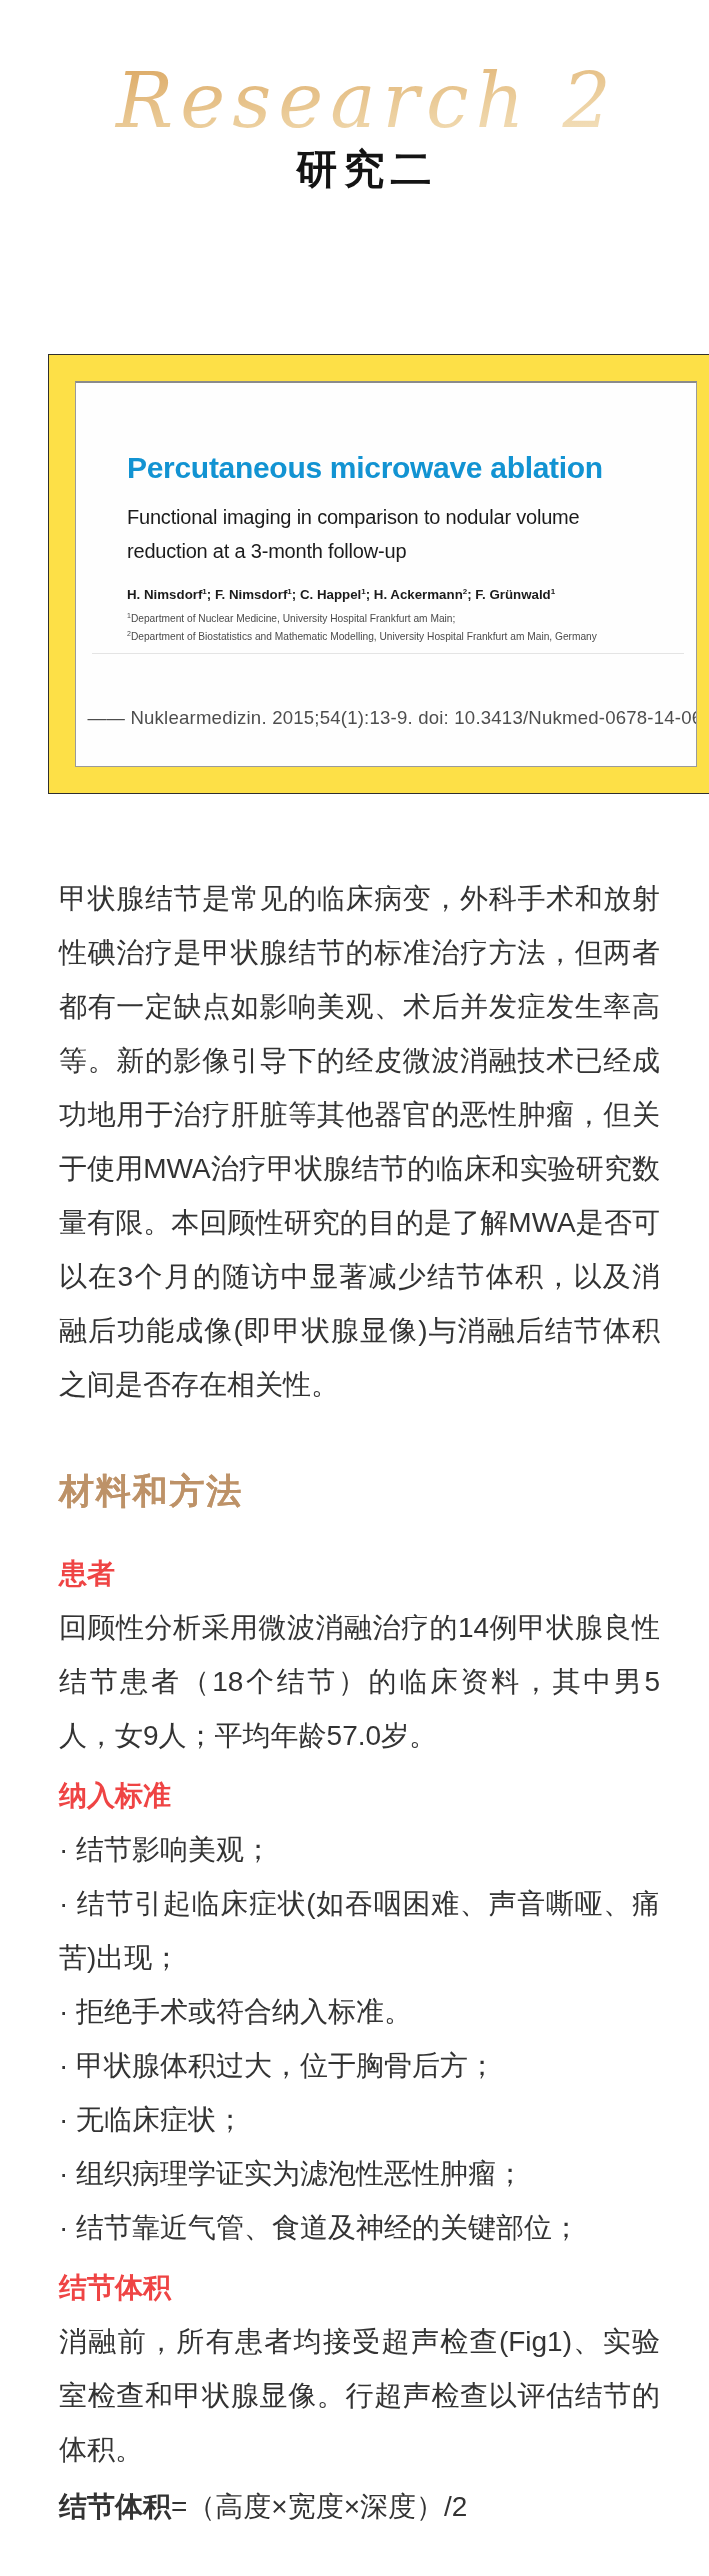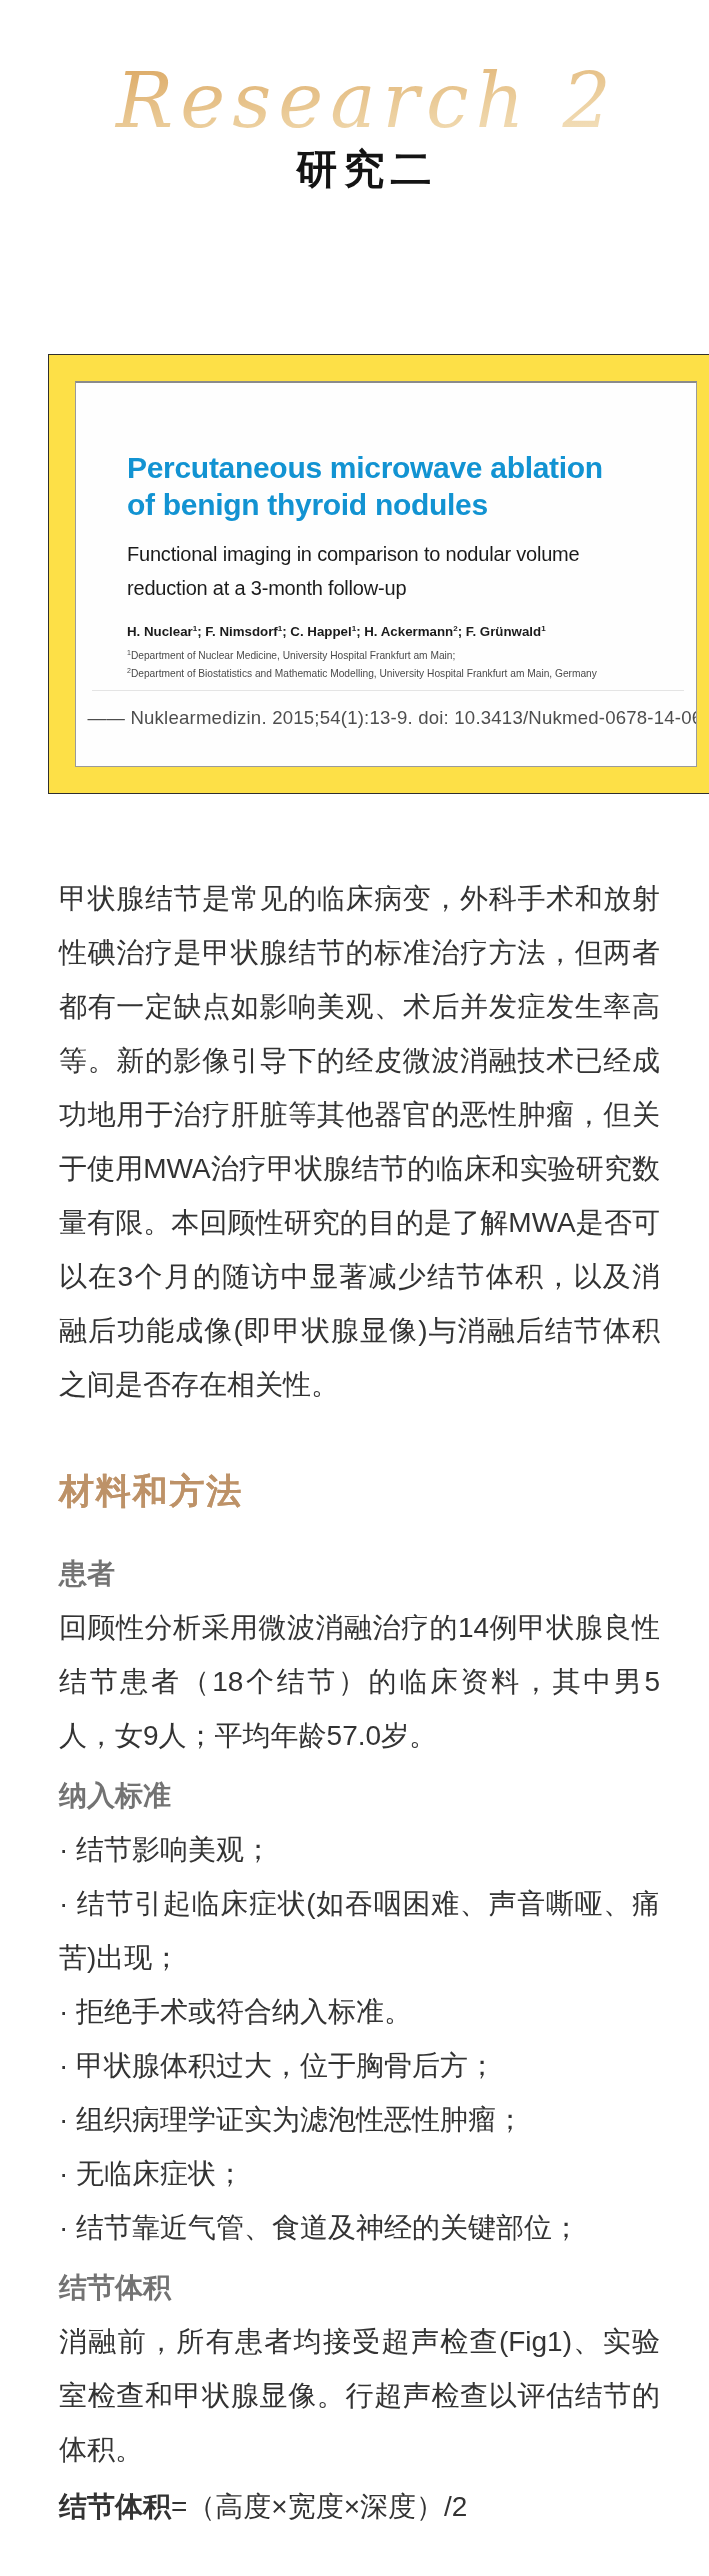--- a/index.html
+++ b/index.html
@@ -90,21 +90,21 @@
     font-size:28px;line-height:54px;color:#333333;
     text-align:justify;text-justify:inter-ideograph;
   }
   .intro{margin-top:78px;}
   .section-title{
     margin:57px 0 0 59px;
     font-family:"DejaVu Serif",serif;
     font-size:35px;line-height:43px;font-weight:700;
     letter-spacing:1.8px;color:#bd9268;
   }
-  .m-heading{font-weight:700;color:#737373;}
+  .m-heading{font-weight:700;color:#ef4444;}
   .mt-patients{margin-top:35px;}
   .mt-inclusion{margin-top:5.3px;}
   .mt-exclusion{margin-top:2.7px;}
   .mt-preablation{margin-top:6.2px;}
   .formula-line{margin-top:3.5px;}
   .formula-label{font-weight:700;}
   p,div{margin:0;}
 </style>
 </head>
 <body>
@@ -112,27 +112,26 @@
 <div class="header">
   <div class="script-title gold-text">Research 2</div>
   <div class="cn-title">研究二</div>
 </div>
 
 <div class="paper-card">
   <div class="paper-inner">
     <div class="paper-content">
       <div class="paper-title">
         <div>Percutaneous microwave ablation</div>
-        <div>of benign thyroid nodules</div>
       </div>
       <div class="paper-subtitle">Functional imaging in comparison to nodular volume reduction at a 3-month follow-up</div>
       <div class="paper-authors">
         
       
-          <span class="author"><span>H. Nuclear</span><sup>1</sup><span>; </span></span>
+          <span class="author"><span>H. Nimsdorf</span><sup>1</sup><span>; </span></span>
         
           <span class="author"><span>F. Nimsdorf</span><sup>1</sup><span>; </span></span>
         
           <span class="author"><span>C. Happel</span><sup>1</sup><span>; </span></span>
         
           <span class="author"><span>H. Ackermann</span><sup>2</sup><span>; </span></span>
         
           <span class="author"><span>F. Grünwald</span><sup>1</sup><span></span></span>
         </div>
       <div class="paper-affiliations">
@@ -162,23 +161,23 @@
 
       <div class="bullet-line"><span>· 结节引起临床症状(如吞咽困难、声音嘶哑、痛苦)出现；</span></div>
 
       <div class="bullet-line"><span>· 拒绝手术或符合纳入标准。</span></div>
     </div>
 
   <div>
 
       <div class="bullet-line"><span>· 甲状腺体积过大，位于胸骨后方；</span></div>
 
+      <div class="bullet-line"><span>· 无临床症状；</span></div>
+
       <div class="bullet-line"><span>· 组织病理学证实为滤泡性恶性肿瘤；</span></div>
-
-      <div class="bullet-line"><span>· 无临床症状；</span></div>
 
       <div class="bullet-line"><span>· 结节靠近气管、食道及神经的关键部位；</span></div>
     </div>
 
   <div class="m-heading mt-preablation">结节体积</div>
   <p>消融前，所有患者均接受超声检查(Fig1)、实验室检查和甲状腺显像。行超声检查以评估结节的体积。</p>
 
   <div class="formula-line">
     <span class="formula-label">结节体积</span><span>=（高度×宽度×深度）/2</span>
   </div>

